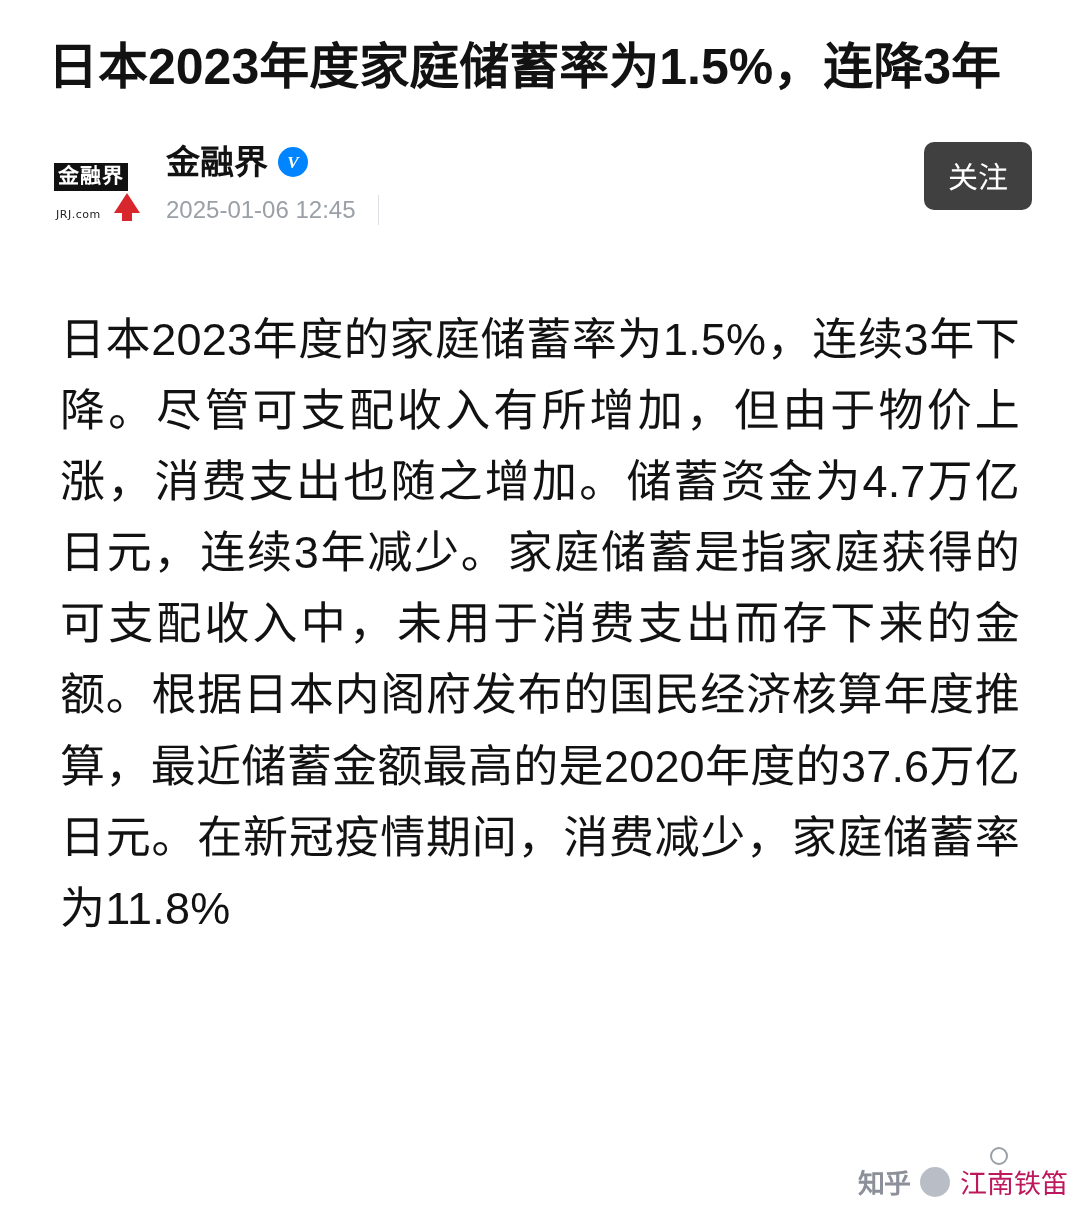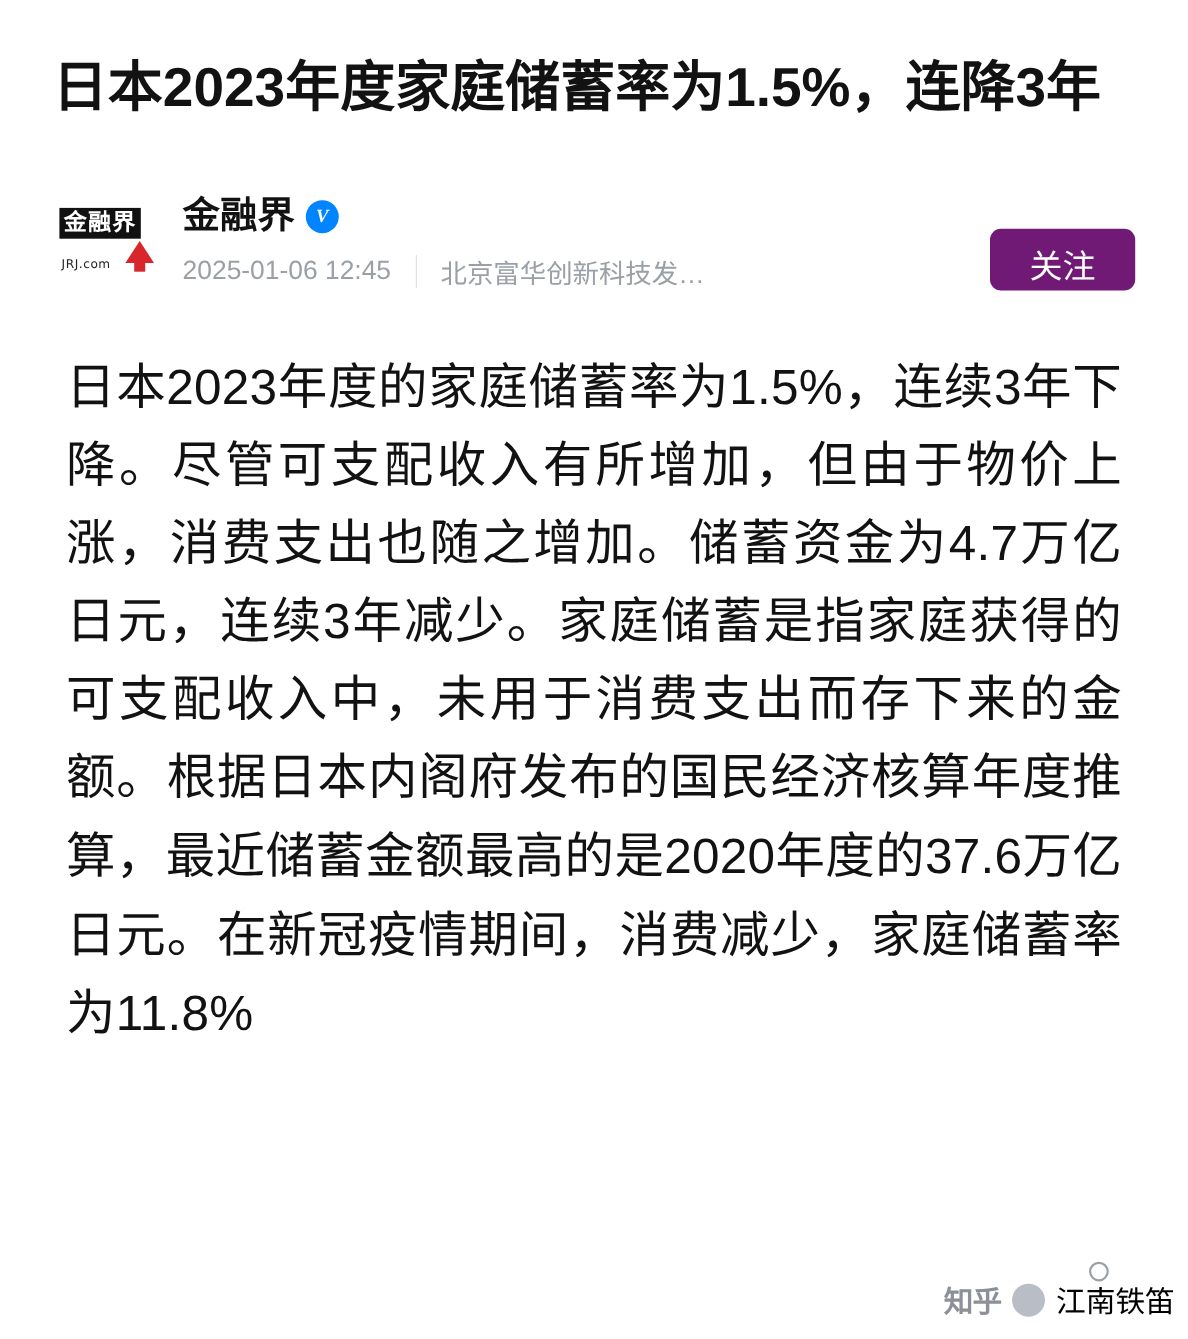--- a/index.html
+++ b/index.html
@@ -24,28 +24,28 @@
     padding: 0 48px;
   }
 
   
   .article-title {
     font-size: 50px;
     line-height: 1.32;
     font-weight: 700;
     color: #121212;
     letter-spacing: 0px;
-    padding-top: 46px;
+    padding-top: 34px;
     margin: 0;
   }
 
   
   .author-row {
     display: flex;
-    align-items: flex-end;
+    align-items: flex-start;
     margin-top: 42px;
     height: 110px;
   }
 
   .avatar {
     width: 96px;
     height: 96px;
     flex: 0 0 96px;
     border-radius: 6px;
     background: #ffffff;
@@ -162,28 +162,28 @@
     color: #9aa0a6;
     overflow: hidden;
     text-overflow: ellipsis;
     max-width: 340px;
     white-space: nowrap;
   }
 
   .follow-button {
     flex: 0 0 auto;
     margin-left: 18px;
-    background: #701a75;
+    background: #404040;
     color: #ffffff;
     font-size: 30px;
     font-weight: 500;
     border: none;
     border-radius: 10px;
-    padding: 0 36px;
-    height: 56px;
+    padding: 0 24px;
+    height: 68px;
     line-height: 72px;
     cursor: pointer;
     font-family: "Liberation Sans", sans-serif;
   }
 
   
   .article-body {
     margin-top: 52px;
     font-size: 45px;
     line-height: 1.58;
@@ -213,21 +213,21 @@
     letter-spacing: -1px;
   }
   .wm-avatar {
     width: 30px;
     height: 30px;
     border-radius: 50%;
     background: #b9bec6;
     display: inline-block;
   }
   .wm-name {
-    color: #000000;
+    color: #be185d;
     text-align: right;
   }
   .cursor-dot {
     position: absolute;
     right: 72px;
     bottom: 52px;
     width: 14px;
     height: 14px;
     border-radius: 50%;
     border: 2px solid #9aa0a6;
@@ -253,21 +253,20 @@
     </div>
 
     <div class="author-meta">
       <div class="author-name-line">
         <span class="author-name">金融界</span>
         <span class="verified-icon">V</span>
       </div>
       <div class="author-subline">
         <span class="publish-time">2025-01-06 12:45</span>
         <span class="meta-divider"></span>
-        <span class="publisher">北京富华创新科技发…</span>
       </div>
     </div>
 
     <button class="follow-button">关注</button>
   </div>
 
   <div class="article-body">
     <p>日本2023年度的家庭储蓄率为1.5%，连续3年下降。尽管可支配收入有所增加，但由于物价上涨，消费支出也随之增加。储蓄资金为4.7万亿日元，连续3年减少。家庭储蓄是指家庭获得的可支配收入中，未用于消费支出而存下来的金额。根据日本内阁府发布的国民经济核算年度推算，最近储蓄金额最高的是2020年度的37.6万亿日元。在新冠疫情期间，消费减少，家庭储蓄率为11.8%</p>
   </div>
 

